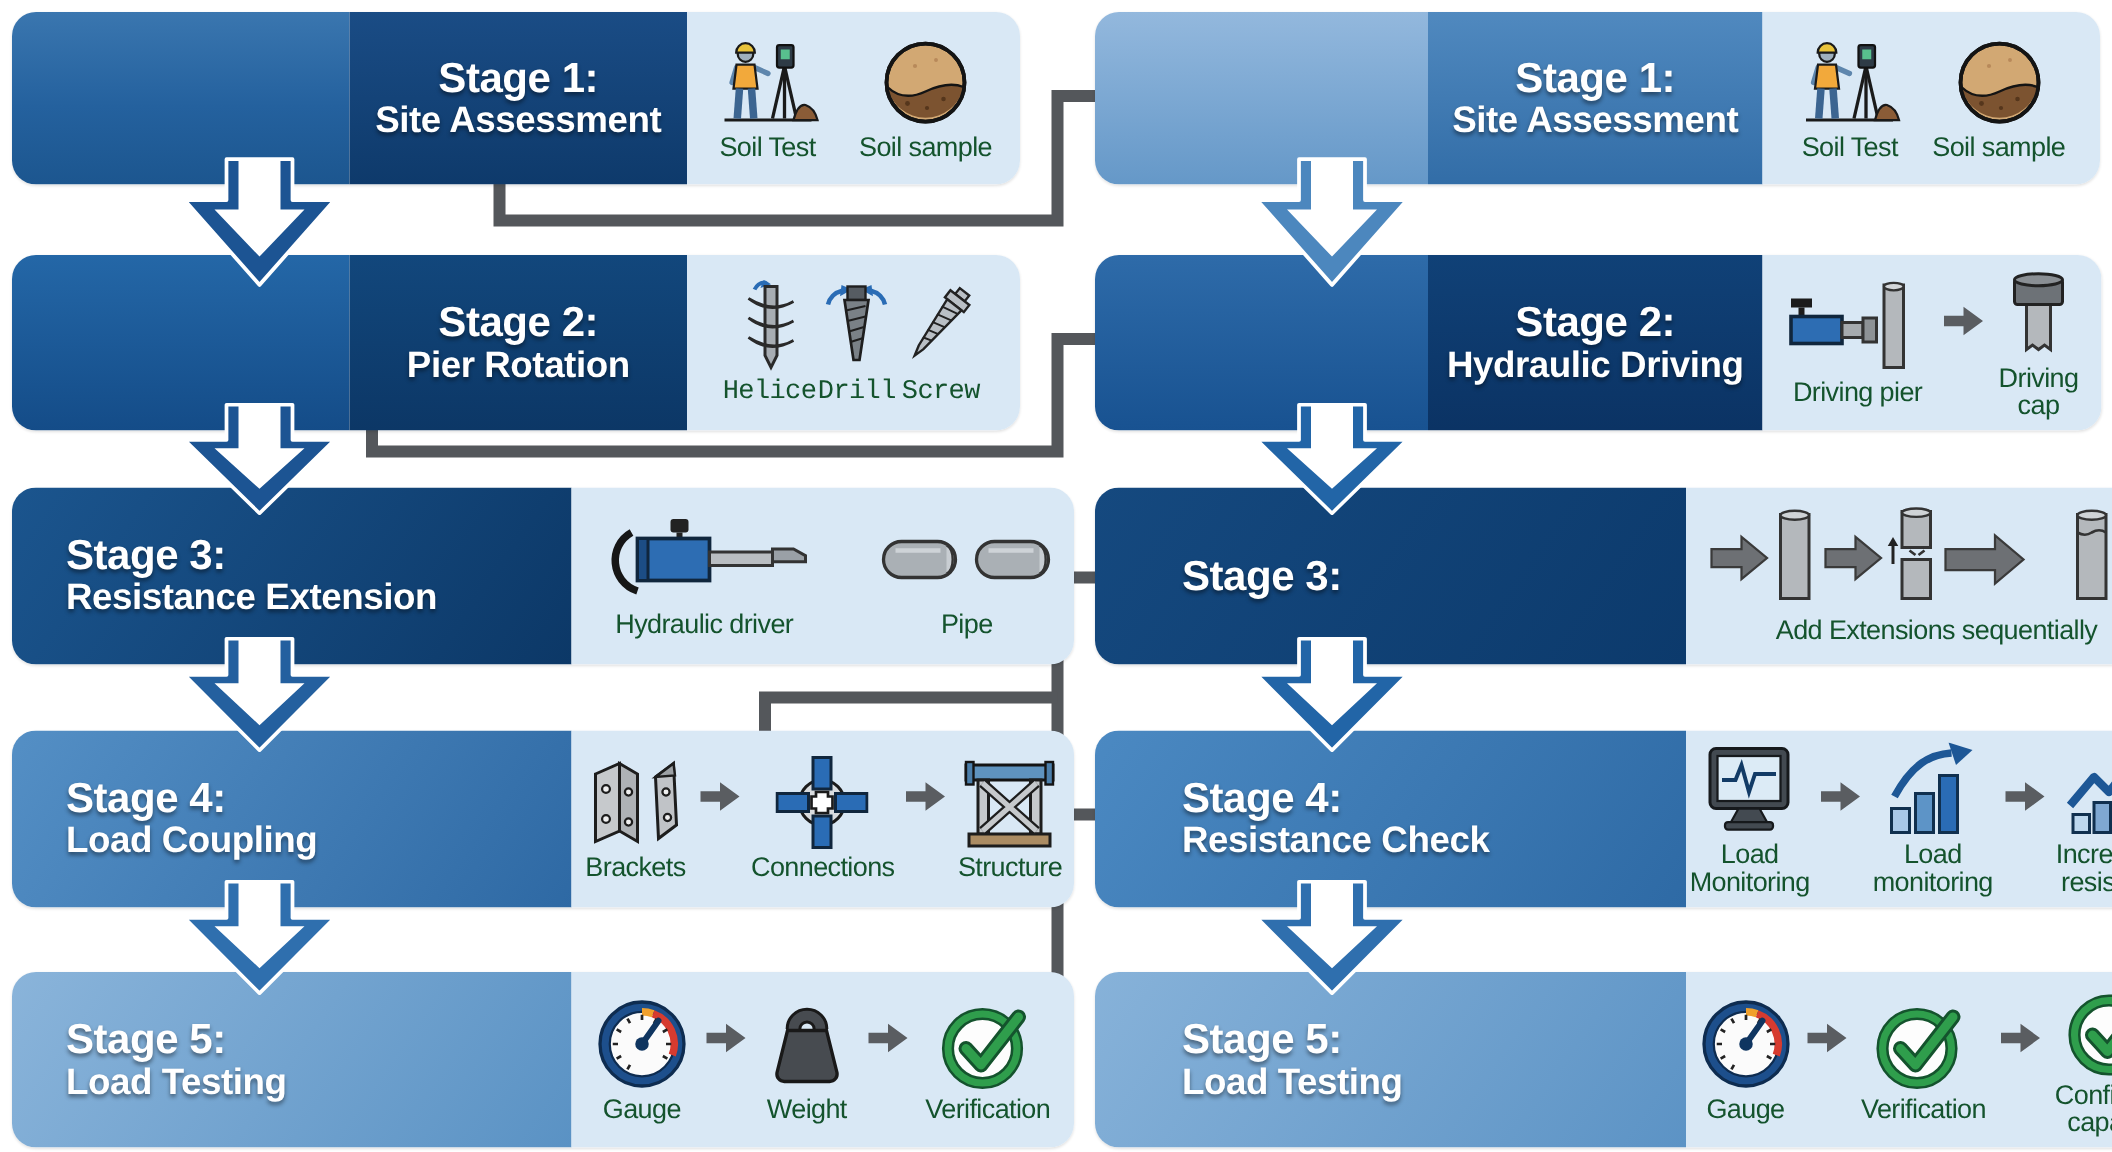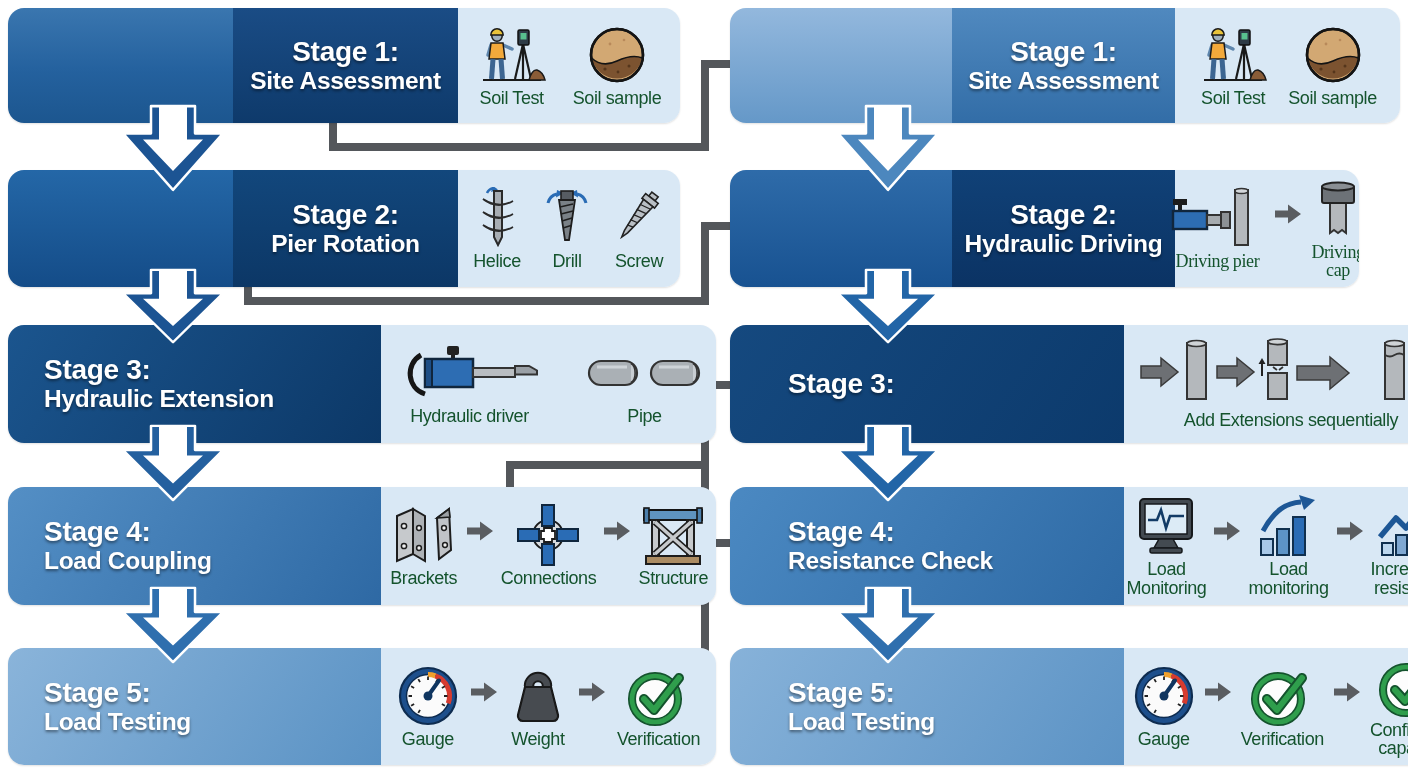--- a/index.html
+++ b/index.html
@@ -94,21 +94,21 @@
           </div>
         </div>
       </div>
       <div class="stage-row" style="left: 8px; top: 170px; height: 117px;">
         <div class="part p-l1a center" style="width: 225px;"></div>
         <div class="part p-l1b center" style="width: 225px;">
           <div class="title-line1">Stage 2:</div>
           <div class="title-line2">Pier Rotation</div>
         </div>
         <div class="panel" style="width: 222px;">
-          <div class="strip" style="gap: 16px;">
+          <div class="strip" style=" font-family: Liberation Mono, monospace;">
             <div class="icon-item">
               <svg width="54" height="62" viewBox="0 0 54 62">
  <path d="M17,6 a9,9 0 0 1 7,-5" fill="none" stroke="#2a6cb5" stroke-width="2.6"></path>
  <path d="M23,-1 l5,3.5 l-7,2.5 z" fill="#2a6cb5"></path>
  <path d="M24,4 h8 v46 l-4,8 l-4,-8 z" fill="#a7adb3" stroke="#2a2a2a" stroke-width="2"></path>
  <path d="M13,12 q14,11 30,2 q-14,8 -30,-2 z" fill="#cdd2d7" stroke="#2a2a2a" stroke-width="1.8"></path>
  <path d="M13,25 q14,11 30,2 q-14,8 -30,-2 z" fill="#cdd2d7" stroke="#2a2a2a" stroke-width="1.8"></path>
  <path d="M13,38 q14,11 30,2 q-14,8 -30,-2 z" fill="#cdd2d7" stroke="#2a2a2a" stroke-width="1.8"></path>
 </svg>
               <div class="icon-cap">Helice</div>
@@ -135,21 +135,21 @@
  </g>
 </svg>
               <div class="icon-cap">Screw</div>
             </div>
           </div>
         </div>
       </div>
       <div class="stage-row" style="left: 8px; top: 325px; height: 118px;">
         <div class="part p-l2 left-align" style="width: 337px; padding-left: 36px;">
           <div class="title-line1">Stage 3:</div>
-          <div class="title-line2">Hydraulic Extension</div>
+          <div class="title-line2">Resistance Extension</div>
         </div>
         <div class="panel" style="width: 335px;">
           <div class="strip" style="gap: 42px;">
             <div class="icon-item">
               <svg width="150" height="62" viewBox="0 0 150 62">
  <path d="M30,52 C12,46 10,22 26,13" fill="none" stroke="#161616" stroke-width="5"></path>
  <rect x="52" y="4" width="12" height="9" rx="2" fill="#222"></rect>
  <line x1="58" y1="13" x2="58" y2="18" stroke="#222" stroke-width="4"></line>
  <rect x="30" y="17" width="48" height="28" fill="#2d6db3" stroke="#10263d" stroke-width="2.5"></rect>
  <rect x="30" y="17" width="7" height="28" fill="#1c4d85" stroke="#10263d" stroke-width="2"></rect>
@@ -337,21 +337,21 @@
             </div>
           </div>
         </div>
       </div>
       <div class="stage-row" style="left: 730px; top: 170px; height: 117px;">
         <div class="part p-r1a center" style="width: 222px;"></div>
         <div class="part p-r1b center" style="width: 223px;">
           <div class="title-line1">Stage 2:</div>
           <div class="title-line2">Hydraulic Driving</div>
         </div>
-        <div class="panel" style="width: 184px; font-family: Liberation Serif, serif;">
+        <div class="panel" style="width: 226px;">
           <div class="strip" style="gap: 8px;">
             <div class="icon-item">
               <svg width="96" height="62" viewBox="0 0 96 62">
  <rect x="66" y="3" width="13" height="55" fill="#b4b8bc" stroke="#333" stroke-width="2"></rect>
  <ellipse cx="72.5" cy="4" rx="6.5" ry="2.5" fill="#d4d7da" stroke="#333" stroke-width="1.5"></ellipse>
  <rect x="4" y="12" width="14" height="6" fill="#1c1c1c"></rect>
  <line x1="11" y1="18" x2="11" y2="24" stroke="#1c1c1c" stroke-width="4"></line>
  <rect x="4" y="24" width="34" height="18" fill="#2d6db3" stroke="#10263d" stroke-width="2.4"></rect>
  <rect x="38" y="28" width="14" height="10" fill="#a6abaf" stroke="#333" stroke-width="2"></rect>
  <rect x="52" y="25" width="9" height="16" fill="#8d9296" stroke="#333" stroke-width="2"></rect>

